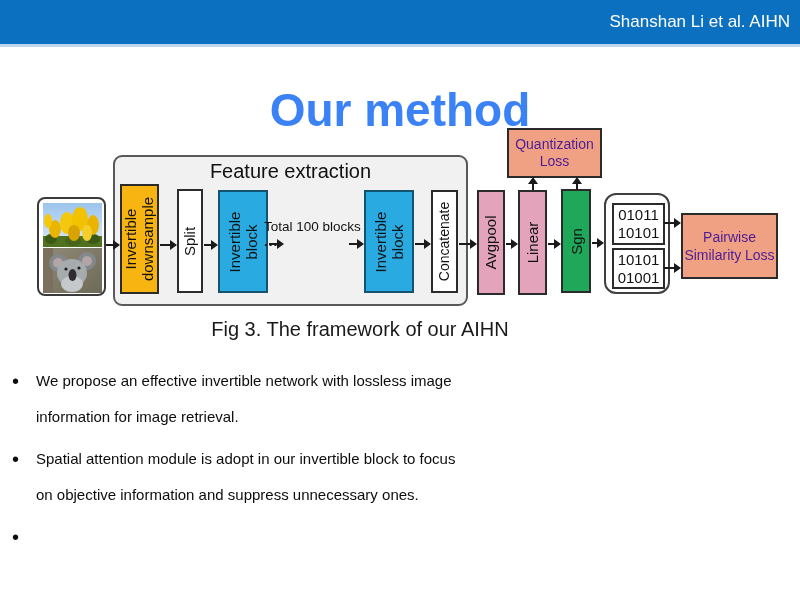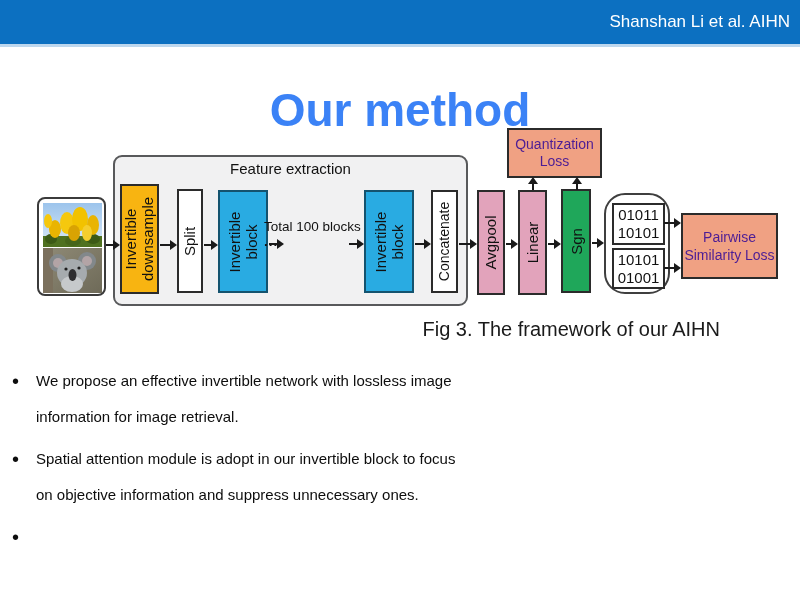--- a/index.html
+++ b/index.html
@@ -18,21 +18,21 @@
 
   
   .abs{position:absolute;box-sizing:border-box;}
   .vbox{display:flex;align-items:center;justify-content:center;border:2px solid #2b2b2b;}
   .vbox .vlab{transform:rotate(-90deg);white-space:pre-line;text-align:center;
               font-size:15px;line-height:17px;color:#111;}
   .ml{white-space:pre-line;}
 
   .feature-box{left:113px;top:155px;width:355px;height:151px;background:#F1F1F2;
                border:2px solid #58595B;border-radius:9px;}
-  .fe-label{left:113px;top:160px;width:355px;text-align:center;font-size:15px;color:#111;}
+  .fe-label{left:113px;top:160px;width:355px;text-align:center;font-size:20px;color:#111;}
 
   .img-stack{left:37px;top:197px;width:69px;height:99px;background:#fff;
              border:2px solid #3b3b3b;border-radius:8px;}
   .img-stack svg{position:absolute;left:4px;display:block;}
 
   .box-downsample{left:120px;top:184px;width:39px;height:110px;background:#F8B411;}
   .box-split{left:177px;top:189px;width:26px;height:104px;background:#ffffff;}
   .box-inv1{left:218px;top:190px;width:50px;height:103px;background:#29ABE2;border-color:#14536f;}
   .box-inv2{left:364px;top:190px;width:50px;height:103px;background:#29ABE2;border-color:#14536f;}
   .box-concat{left:431px;top:190px;width:27px;height:103px;background:#ffffff;}
@@ -44,38 +44,38 @@
   .total-blocks{left:264px;top:219px;width:100px;text-align:left;font-size:13.5px;
                 color:#111;line-height:15px;}
   .total-blocks .dots{font-weight:bold;letter-spacing:1px;}
 
   .loss-box{background:#F0A183;border:2px solid #2b2b2b;display:flex;align-items:center;
             justify-content:center;text-align:center;font-size:14px;line-height:17px;color:#4c1d95;}
   .quant-loss{left:507px;top:128px;width:95px;height:50px;}
   .pairwise-loss{left:681px;top:213px;width:97px;height:66px;line-height:18px;}
 
   .codes-wrap{left:604px;top:193px;width:66px;height:101px;background:#fff;
-              border:2px solid #3f3f3f;border-radius:21px;}
+              border:2px solid #3f3f3f;border-radius:12px;}
   .code-box{position:absolute;left:6px;width:49px;border:2px solid #2b2b2b;background:#fff;
             display:flex;align-items:center;justify-content:center;text-align:center;
             font-size:15px;line-height:18px;color:#111;}
   .code-top{top:8px;height:38px;}
   .code-bottom{top:53px;height:37px;}
 
   
   .ah{position:absolute;height:2px;background:#1a1a1a;}
   .ah::after{content:"";position:absolute;right:-7px;top:-4px;width:0;height:0;
              border-left:7px solid #1a1a1a;border-top:5px solid transparent;
              border-bottom:5px solid transparent;}
   .av{position:absolute;width:2px;background:#1a1a1a;}
   .av::before{content:"";position:absolute;top:-7px;left:-4px;width:0;height:0;
               border-bottom:7px solid #1a1a1a;border-left:5px solid transparent;
               border-right:5px solid transparent;}
 
-  .caption{position:absolute;top:318px;left:0;width:720px;text-align:right;
+  .caption{position:absolute;top:318px;left:0;width:720px;text-align:center;
            font-size:20px;color:#1a1a1a;}
 
   .bullets{position:absolute;left:12px;top:363px;width:776px;margin:0;padding:0;
            list-style:none;}
   .bullets li{display:flex;margin:0 0 6px 0;}
   .bullets .dot{width:24px;font-size:20px;line-height:36px;color:#0d0d0d;flex:none;}
   .bullets .btext{font-size:15px;line-height:36px;color:#0d0d0d;white-space:pre-line;}
 </style>
 </head>
 <body>

